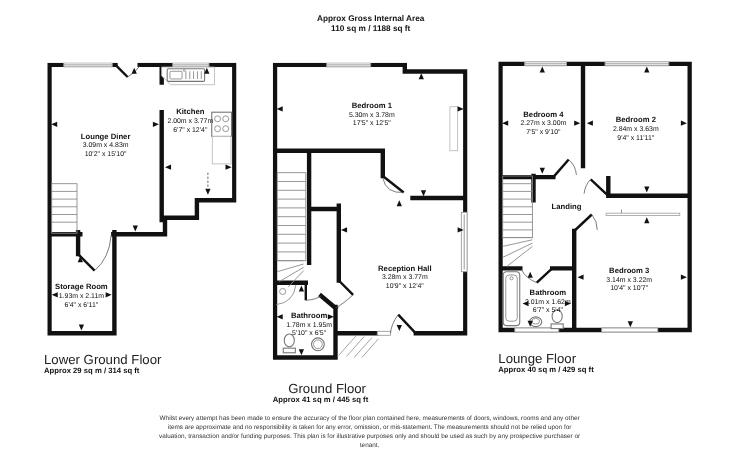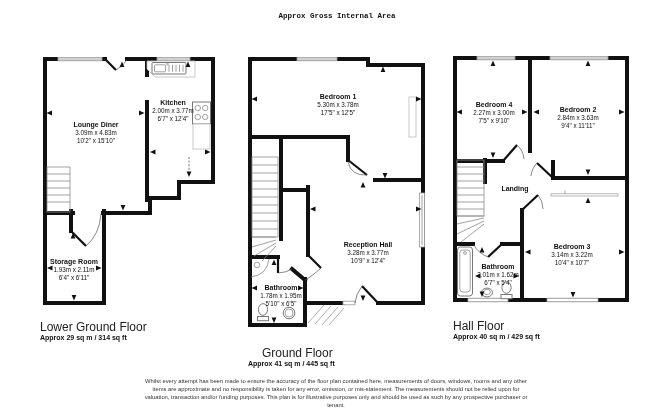--- a/index.html
+++ b/index.html
@@ -1,19 +1,19 @@
 <!DOCTYPE html>
 <html><head>
 <meta charset="utf-8">
 <style>
   html,body{margin:0;padding:0;background:#fff;}
   #page{position:relative;width:670px;height:416px;background:#fff;overflow:hidden;
         font-family:"Liberation Sans",sans-serif;color:#111;}
   .hdr{position:absolute;left:87px;width:500px;text-align:center;font-size:7.5px;
-       font-weight:bold;color:#111;line-height:9px;font-family:Liberation Mono, monospace;}
+       font-weight:bold;color:#111;line-height:9px;}
   .plan{position:absolute;}
   .room-label{position:absolute;transform:translate(-50%,-50%);text-align:center;
               white-space:nowrap;color:#111;}
   .rname{font-size:7px;font-weight:bold;line-height:8px;}
   .rdim{font-size:6.3px;line-height:8px;}
   .floor-title{position:absolute;font-size:12px;color:#222;text-align:center;}
   .floor-area{position:absolute;font-size:7px;font-weight:bold;color:#111;}
   .disclaimer{position:absolute;left:140px;width:392px;top:378px;text-align:center;
               font-size:5.8px;line-height:1.38;color:#333;}
   
@@ -26,20 +26,21 @@
   .gray{stroke:#bbb;stroke-width:0.8;fill:#fff;}
   .arrow{fill:#111;stroke:none;}
   .hatch{stroke:#999;stroke-width:0.8;fill:none;}
 </style>
 </head>
 <body>
 
 <div id="page">
 
   <div class="hdr" style="top:12px">Approx Gross Internal Area</div>
+  <div class="hdr" style="top:21px">110 sq m / 1188 sq ft</div>
 
   <div class="plan" style="left:43px;top:57px;width:172px;height:250px">
     <svg width="172" height="250" viewBox="0 0 172 250">
       <path class="wall" d="M2,246 V2 H62 M84,2 H170 V125 H136 V141 H107 V156 H60 M61,154 V246 M61,246 H2 M2,156 H30 M28,154 V174 M104,2 V18 M104,45 V143"></path>
       <g>
         <rect class="win" x="15" y="0.2" width="44" height="3.6"></rect>
           <line class="thin" x1="15" y1="2" x2="59" y2="2"></line>
         <rect class="win" x="114" y="0.2" width="33" height="3.6"></rect>
           <line class="thin" x1="114" y1="2" x2="147" y2="2"></line>
       </g>
@@ -255,18 +256,18 @@
       <div class="rname">Bedroom 3</div>
       <div class="rdim">3.14m x 3.22m</div>
       <div class="rdim">10'4" x 10'7"</div>
     </div>
     <div class="room-label" style="left:45px;top:219px">
       <div class="rname">Bathroom</div>
       <div class="rdim">2.01m x 1.62m</div>
       <div class="rdim">6'7" x 5'4"</div>
     </div>
   </div>
-  <div class="floor-title" style="left:453px;top:319px">Hall Floor</div>
+  <div class="floor-title" style="left:453px;top:319px">Lounge Floor</div>
   <div class="floor-area" style="left:453px;top:333px">Approx 40 sq m / 429 sq ft</div>
 
   <div class="disclaimer">Whilst every attempt has been made to ensure the accuracy of the floor plan contained here, measurements of doors, windows, rooms and any other items are approximate and no responsibility is taken for any error, omission, or mis-statement. The measurements should not be relied upon for valuation, transaction and/or funding purposes. This plan is for illustrative purposes only and should be used as such by any prospective purchaser or tenant.</div>
 
 </div>
 
 </body></html>

